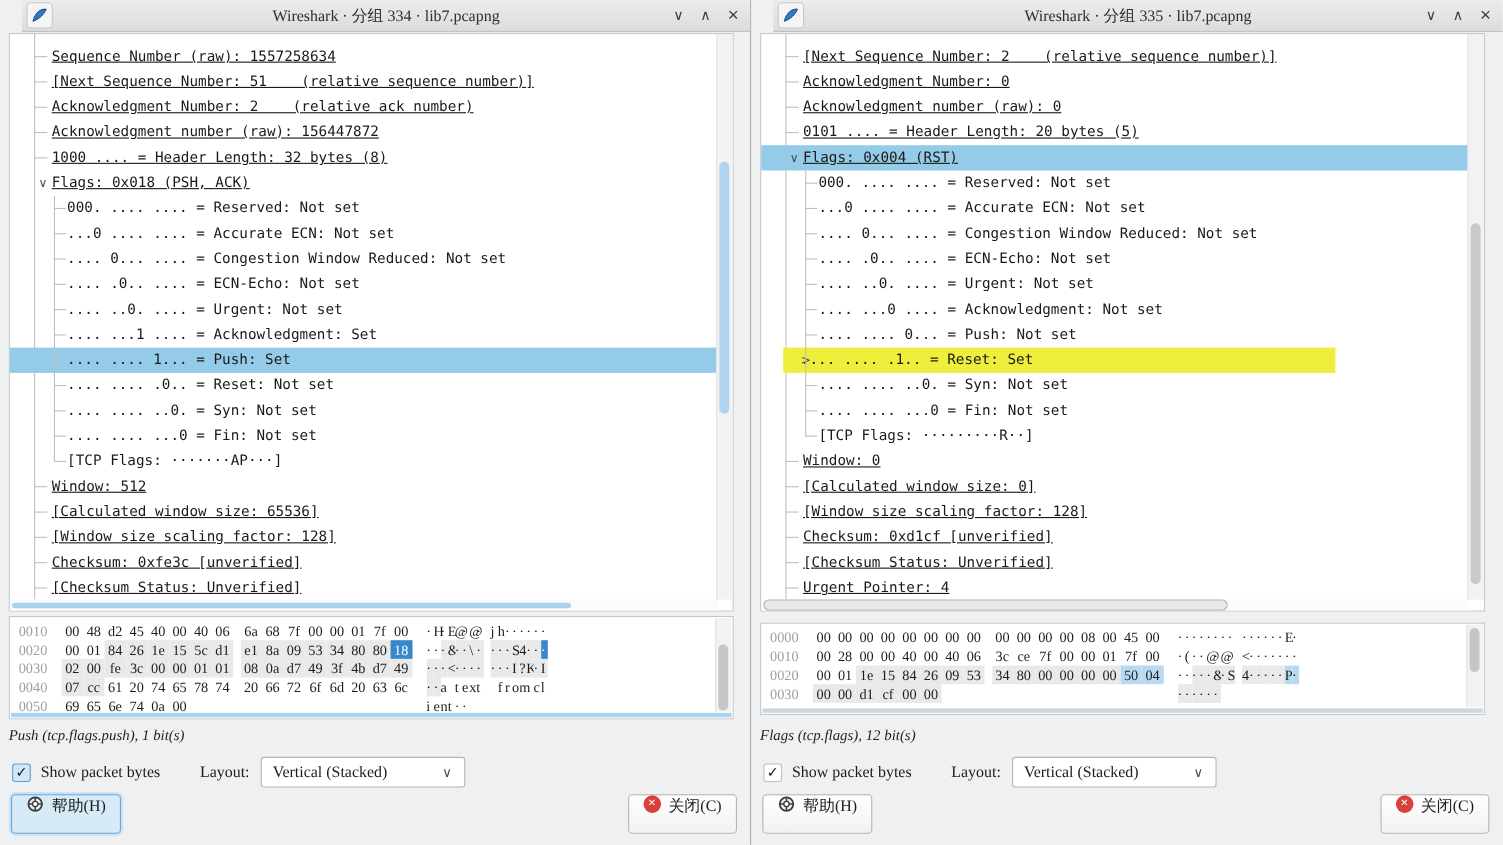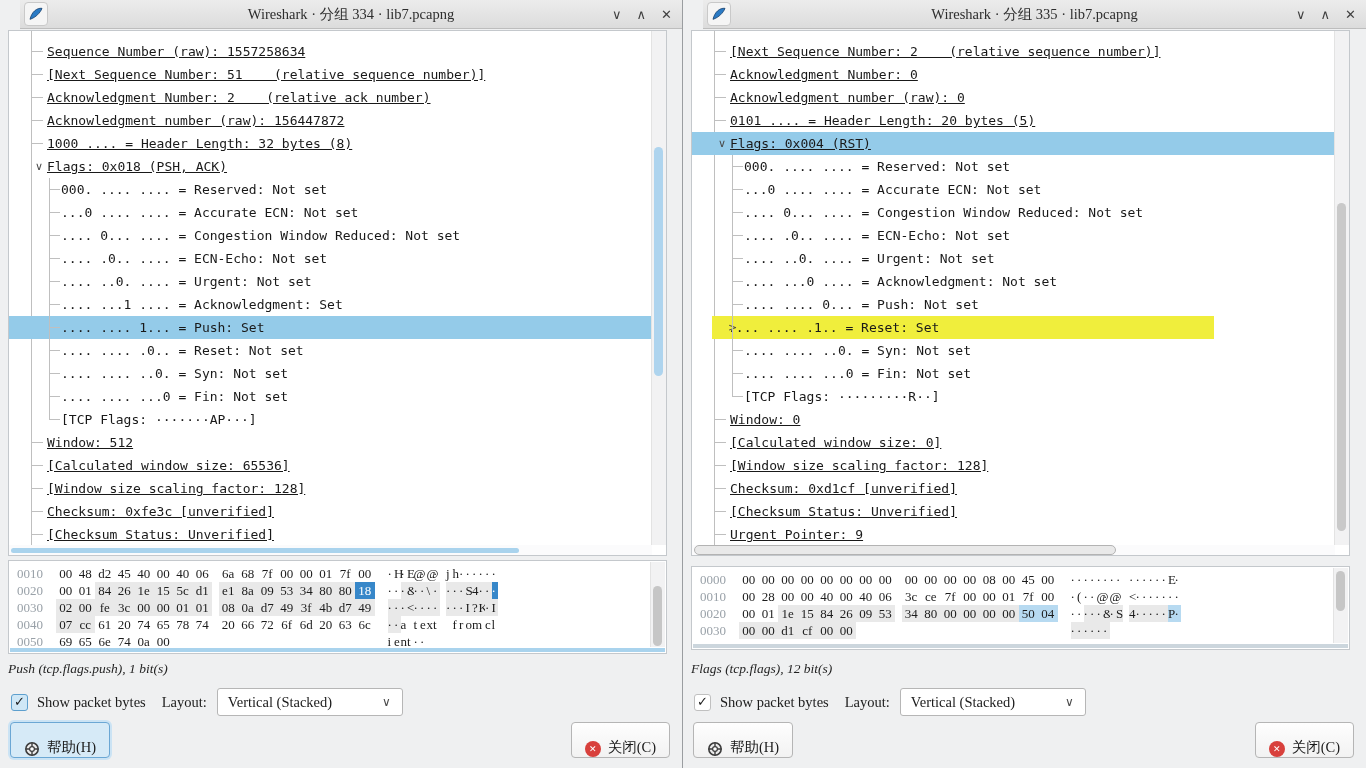--- a/index.html
+++ b/index.html
@@ -78,27 +78,27 @@
   .win-right .bottombar{background:#ccd6dd;}
 
   
   .status{position:absolute;left:8px;top:661px;font-style:italic;font-size:13.5px;color:#1f1f1f;}
   .controls{position:absolute;left:11px;top:687px;height:30px;display:flex;align-items:center;
             font-size:14.5px;color:#1b1b1b;}
   .cb{width:17px;height:17px;border-radius:3px;margin-right:9px;display:flex;align-items:center;
       justify-content:center;font-size:13px;color:#1b1b1b;box-sizing:border-box;}
   .win-left .cb{background:#cfe7f6;border:1px solid #5d9fce;}
   .win-right .cb{background:#ffffff;border:1px solid #c0c0c0;}
-  .laylabel{margin-left:16px;text-align:right;}
+  .laylabel{margin-left:36px;text-align:right;}
   .combo{width:186px;height:28px;margin-left:10px;background:#fff;border:1px solid #b6b6b6;border-radius:3px;
          display:flex;align-items:center;padding-left:10px;box-sizing:border-box;position:relative;font-size:14.5px;}
   .chev{position:absolute;right:11px;top:0;line-height:26px;font-size:12px;color:#4a4a4a;
         font-family:"DejaVu Sans",sans-serif;}
   .btn{position:absolute;top:722px;height:36px;border:1px solid #b5b5b5;border-radius:4px;
-       background:linear-gradient(#fefefe,#f2f2f2);display:inline-flex;align-items:flex-end;
+       background:linear-gradient(#fefefe,#f2f2f2);display:inline-flex;align-items:flex-start;
        padding:0 13px;font-size:14.5px;color:#1b1b1b;gap:7px;
        font-family:"Liberation Serif","DejaVu Serif",serif;}
   .help{left:10px;}
   .win-left .help{background:#d6eaf7;border-color:#6ba7d4;box-shadow:0 0 0 2px #cbe3f4;}
   .closeb{right:12px;}
   .xicon{width:16px;height:16px;border-radius:50%;background:#d8403c;color:#fff;font-size:9px;
          display:flex;align-items:center;justify-content:center;font-family:"DejaVu Sans",sans-serif;}
   .helpicon{display:flex;align-items:center;}
 </style>
 </head>
@@ -230,21 +230,21 @@
         <div class="trow l3"><span class="lbl">.... .... 0... = Push: Not set</span></div>
         <div class="trow l3 noconn"><span class="exp exp3">&gt;</span><span class="lbl yellow-band">.... .... .1.. = Reset: Set</span></div>
         <div class="trow l3"><span class="lbl">.... .... ..0. = Syn: Not set</span></div>
         <div class="trow l3"><span class="lbl">.... .... ...0 = Fin: Not set</span></div>
         <div class="trow l3"><span class="lbl">[TCP Flags: ·········R··]</span></div>
         <div class="trow l2"><span class="lbl">Window: 0</span></div>
         <div class="trow l2"><span class="lbl">[Calculated window size: 0]</span></div>
         <div class="trow l2"><span class="lbl">[Window size scaling factor: 128]</span></div>
         <div class="trow l2"><span class="lbl">Checksum: 0xd1cf [unverified]</span></div>
         <div class="trow l2"><span class="lbl">[Checksum Status: Unverified]</span></div>
-        <div class="trow l2"><span class="lbl">Urgent Pointer: 9</span></div>
+        <div class="trow l2"><span class="lbl">Urgent Pointer: 4</span></div>
         <div class="vline2" style="top: 124px; height: 242px;"></div>
       </div>
     <div class="vsb">
         <div class="handle"></div>
       </div>
     <div class="hsb">
         <div class="handle"></div>
       </div>
   </div>
 

